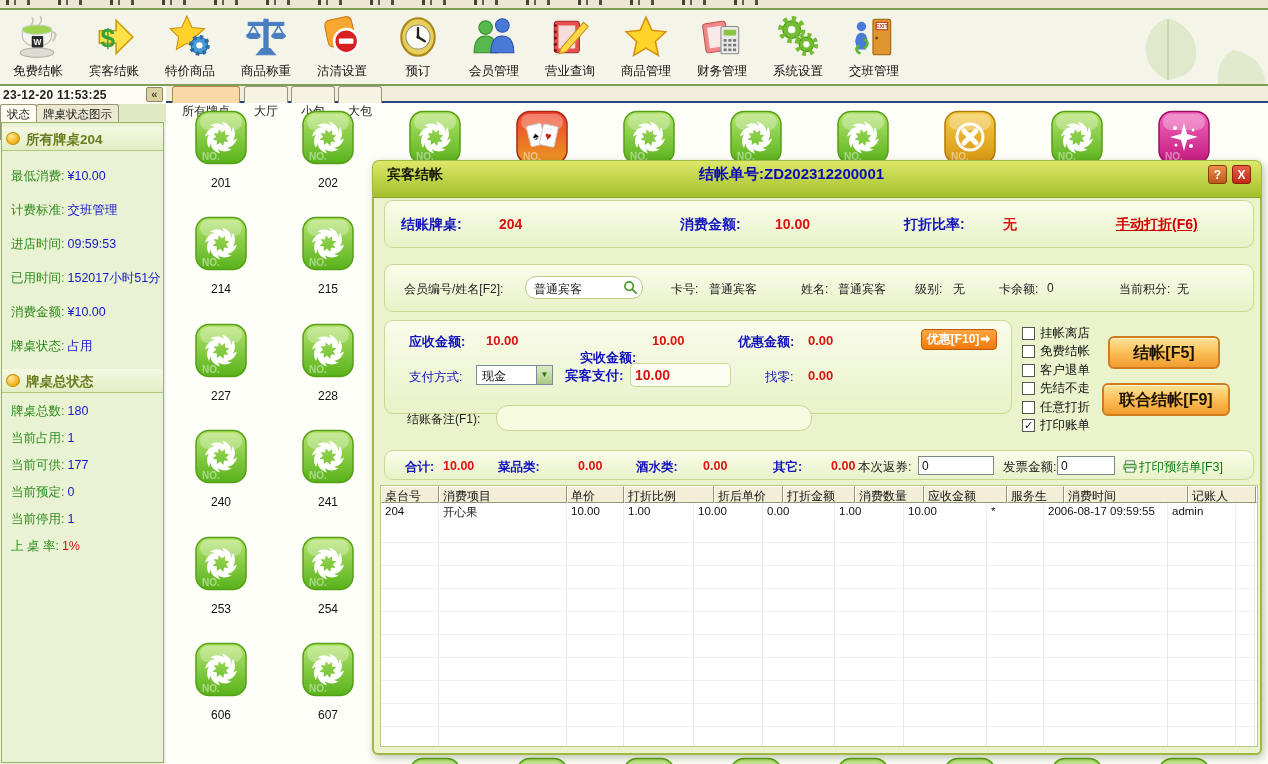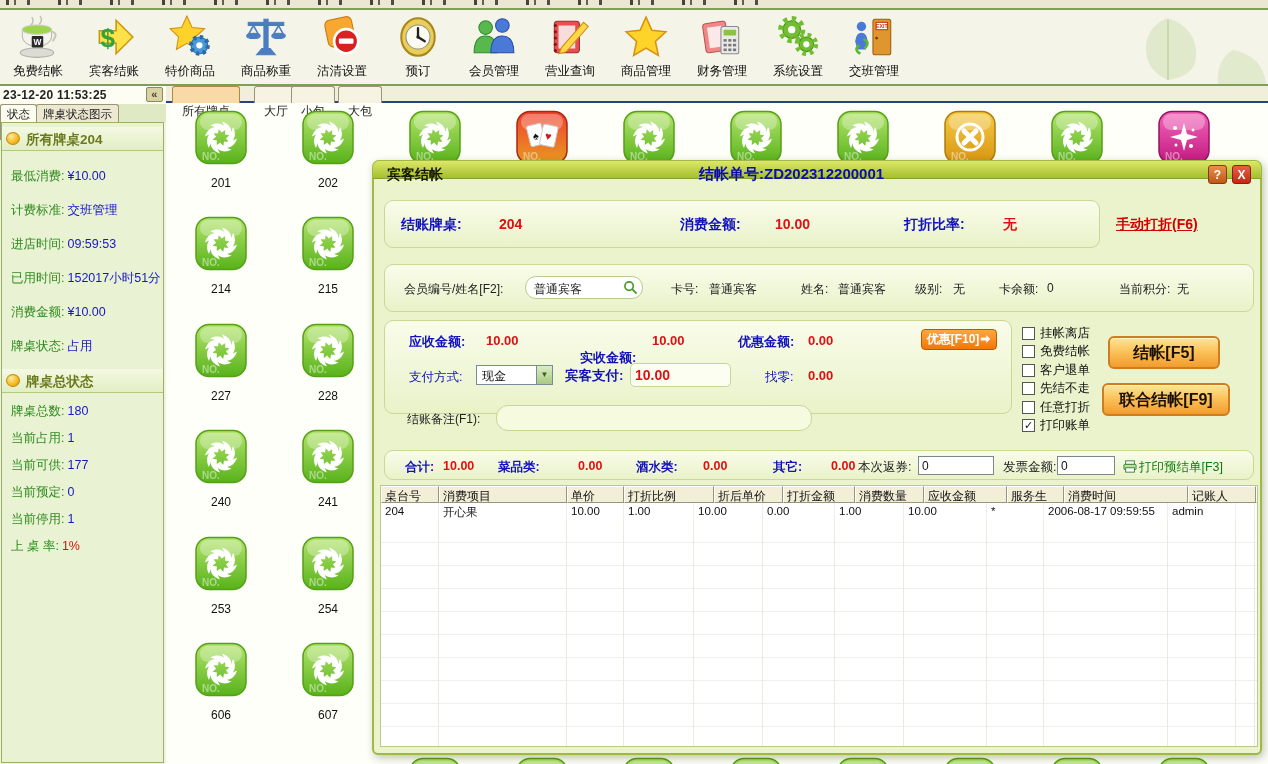--- a/index.html
+++ b/index.html
@@ -89,38 +89,38 @@
   .tbl-icon { position:absolute; width:52px; cursor:pointer; text-align:center; }
   .tbl-num { font-size:12px; color:#111; margin-top:7px; }
 
   
   .dialog {
     position:absolute; left:372px; top:160px; width:890px; height:595px; z-index:10;
     background:#ebf3cc; border:2px solid #9fb944; border-radius:7px 7px 6px 6px;
     box-shadow:2px 3px 8px rgba(40,60,10,.3);
   }
   .dlg-title {
-    position:absolute; left:-1px; top:-1px; right:-1px; height:18px;
+    position:absolute; left:-1px; top:-1px; right:-1px; height:37px;
     background:linear-gradient(180deg,#dde868 0%, #c3d54d 45%, #a4c02c 100%);
     border-radius:6px 6px 0 0; border-bottom:1px solid #8aa32e;
   }
   .dlg-name { position:absolute; left:14px; top:5px; font-size:14px; font-weight:bold; color:#151500; }
   .dlg-billno { position:absolute; left:326px; top:4px; font-size:15px; font-weight:bold; color:#0b0bb4; white-space:nowrap;}
   .dlg-btn {
     position:absolute; top:4px; width:19px; height:19px; border-radius:3px; color:#fff;
     font-size:12px; font-weight:bold; text-align:center; line-height:18px; cursor:pointer;
   }
   .dlg-btn.help { right:34px; background:linear-gradient(180deg,#e89048,#c05818); border:1px solid #8a3a08; }
   .dlg-btn.close { right:10px; background:linear-gradient(180deg,#e86048,#c42814); border:1px solid #8a2008; }
 
   .gbox {
     position:absolute; background:linear-gradient(180deg,#f9fcea,#e9f2c9);
     border:1px solid #c9d893; border-radius:9px;
   }
-  .sec1 { left:10px; top:38px;  width:716px; height:48px; }
+  .sec1 { left:10px; top:38px;  width:870px; height:48px; }
   .sec2 { left:10px; top:102px; width:870px; height:48px; }
   .sec3 { left:10px; top:158px; width:628px; height:94px; }
   .totals { left:10px; top:288px; width:870px; height:30px; }
 
   .fl { position:absolute; white-space:nowrap; }
   .blue { color:#1212bd; } .red { color:#dd1111; } .bold { font-weight:bold; }
   .sec1 .fl { top:15px; font-size:14px; }
   .manual-link { color:#d40000; font-weight:bold; text-decoration:underline; cursor:pointer; font-size:13.5px; }
 
   .sec2 .fl { top:16px; font-size:12px; color:#222; }
@@ -392,21 +392,21 @@
           <div class="sb-row"><span class="lab">当前预定:</span><span class="val">0</span></div>
           <div class="sb-row"><span class="lab">当前停用:</span><span class="val">1</span></div>
           <div class="sb-row"><span class="lab">上 桌 率:</span><span class="val red">1%</span></div>
         </div>
       </div>
   </div>
 
   <div class="main">
     <div class="main-tabs" id="mainTabs">
         <span class="m-tab active" style="left: 6px;">所有牌桌</span>
-        <span class="m-tab" style="left: 88px;">大厅</span>
+        <span class="m-tab" style="left: 78px;">大厅</span>
         <span class="m-tab" style="left: 125px;">小包</span>
         <span class="m-tab" style="left: 172px;">大包</span>
       </div>
     <div class="grid" id="grid">
         <div class="tbl-icon" style="left: 29px; top: 24px;"><svg width="52" height="55" viewBox="0 0 52 55">
             <rect x="1" y="1.5" width="50" height="52" rx="13" fill="url(#g-available)" stroke="#55a015" stroke-width="1.5"></rect>
             <rect x="5" y="4" width="42" height="16" rx="8" fill="rgba(255,255,255,0.3)"></rect>
             <g transform="translate(26,27.5)" fill="#fff">
               <path d="M1,-16 C8,-14 12,-8 10,-2 L4,-3 C5,-8 3,-12 1,-16 Z" transform="rotate(0)"></path>
               <path d="M1,-16 C8,-14 12,-8 10,-2 L4,-3 C5,-8 3,-12 1,-16 Z" transform="rotate(45)"></path>

